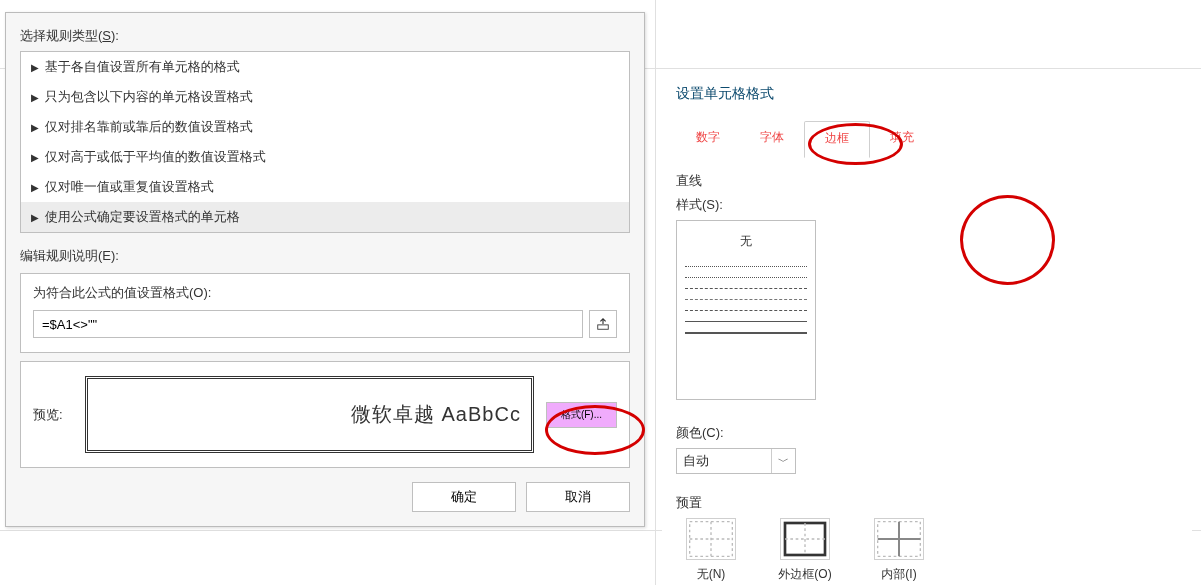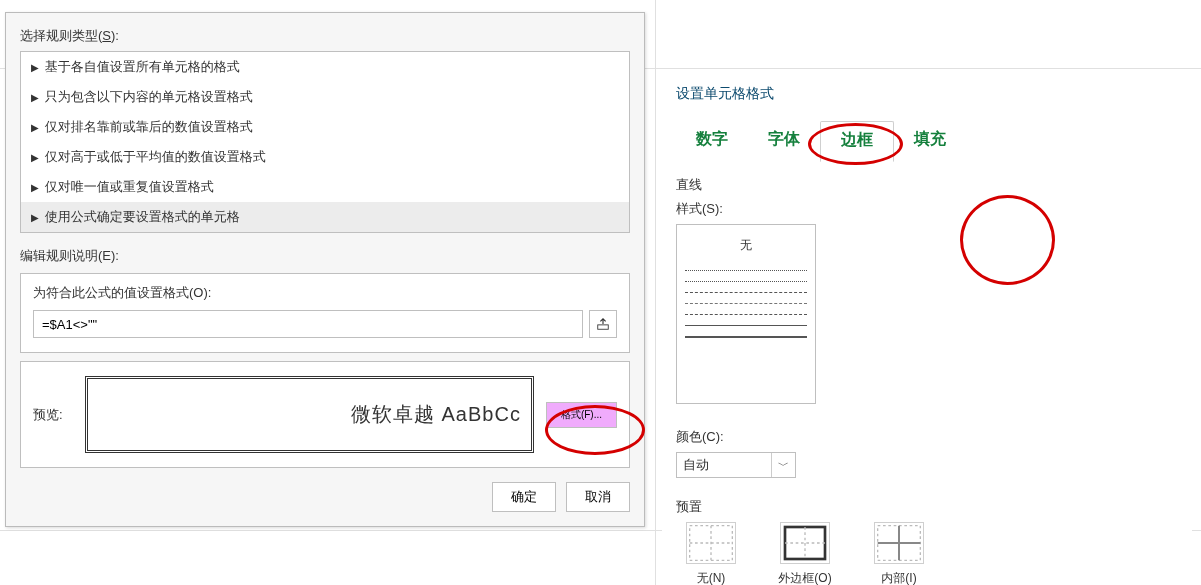--- a/index.html
+++ b/index.html
@@ -132,21 +132,21 @@
 
   .dlg-buttons {
     display: flex;
     justify-content: flex-end;
     gap: 10px;
     padding: 0 14px 14px 14px;
   }
   .dlg-buttons button {
     border: 1px solid #bfbfbf;
     background: #fff;
-    padding: 5px 18px;
+    padding: 5px 38px;
     font-size: 13px;
     font-family: inherit;
   }
 
   
   .panel2 {
     position: absolute;
     left: 662px; top: 75px;
     width: 530px;
     height: 500px;
@@ -157,24 +157,23 @@
     color: #0c4a6e;
     padding: 10px 14px 18px 14px;
   }
   .tabs {
     display: flex;
     padding: 0 14px;
     position: relative;
   }
   .tabs .tab {
     padding: 8px 20px 10px 20px;
-    color: #15803d;
-    font-size: 16px;
-    position: relative;
-    font-weight: bold;
+    color: #ef4444;
+    font-size: 12px;
+    position: relative;
   }
   .tabs .tab.active {
     border: 1px solid #cfcfcf;
     border-bottom: 1px solid #fff;
     border-radius: 2px 2px 0 0;
     background: #fff;
   }
   .tabs::after {
     content: "";
     position: absolute;

